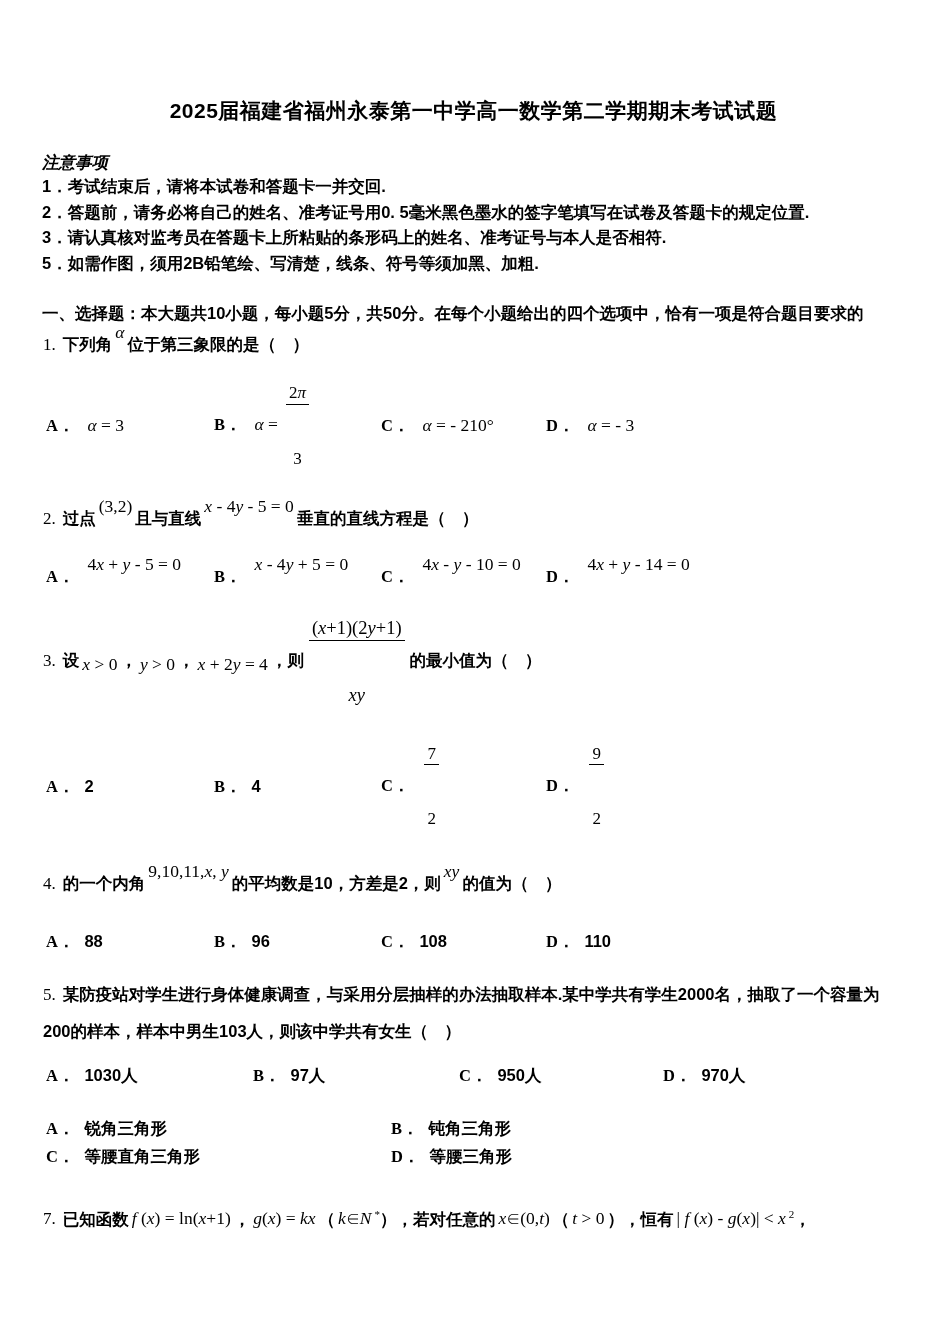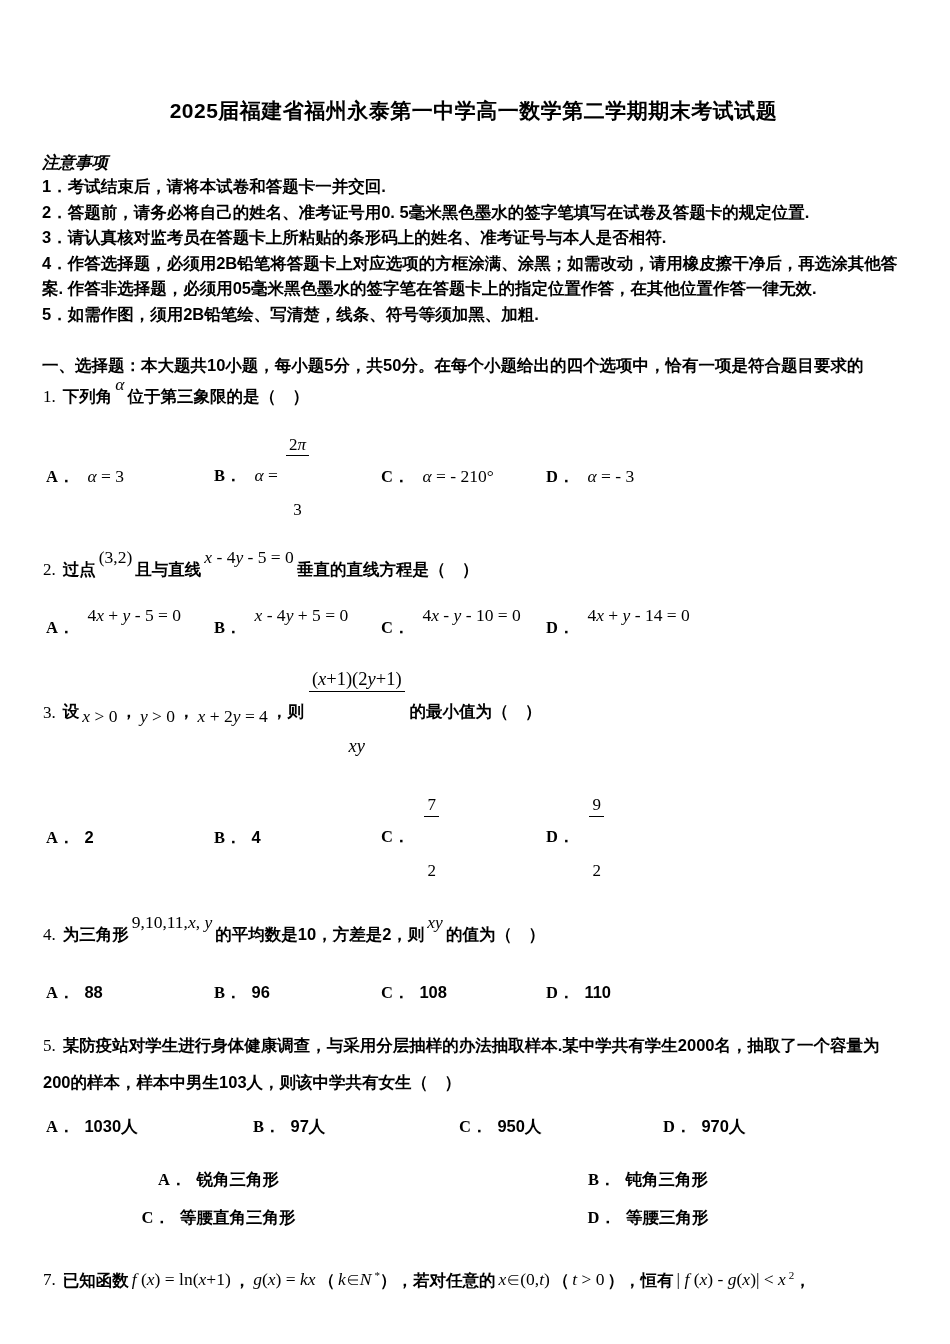--- a/index.html
+++ b/index.html
@@ -28,21 +28,21 @@
   .msup{font-family:"Liberation Serif",serif;font-weight:normal;font-size:11px;}
   .frac{
     display:inline-flex;flex-direction:column;vertical-align:middle;text-align:center;
     font-family:"Liberation Serif",serif;font-weight:normal;font-size:17px;line-height:1.25;margin:0 5px;gap:43px;
   }
   .frac .num{border-bottom:1.4px solid #000;padding:0 3px;}
   .frac.big{font-size:18.5px;}
 
   .options{display:grid;margin-left:3px;}
   .cols4{grid-template-columns:168px 167px 165px auto;align-items:center;}
-  .cols2{grid-template-columns:345px auto;row-gap:13px;text-align:center;}
+  .cols2{grid-template-columns:345px auto;row-gap:3px;}
   .option{font-size:16.5px;font-weight:bold;line-height:24px;}
   .olabel{font-family:"Liberation Serif",serif;font-weight:bold;font-size:16.5px;margin-right:10px;}
 
   .q1 .stem{margin-top:0;}
   .q1 .options{margin-top:22px;}
   .q2{margin-top:34px;}
   .q2 .options{margin-top:30px;}
   .q3{margin-top:28px;}
   .q3 .options{margin-top:36px;}
   .q4{margin-top:38px;}
@@ -59,21 +59,20 @@
 
 <div class="page">
 
   <div class="title">2025届福建省福州永泰第一中学高一数学第二学期期末考试试题</div>
 
   <div class="notice">
     <div class="notice-heading">注意事项</div>
     <div class="notice-item">1．考试结束后，请将本试卷和答题卡一并交回.</div>
     <div class="notice-item">2．答题前，请务必将自己的姓名、准考证号用0. 5毫米黑色墨水的签字笔填写在试卷及答题卡的规定位置.</div>
     <div class="notice-item">3．请认真核对监考员在答题卡上所粘贴的条形码上的姓名、准考证号与本人是否相符.</div>
-    <div class="notice-item">4．作答选择题，必须用2B铅笔将答题卡上对应选项的方框涂满、涂黑；如需改动，请用橡皮擦干净后，再选涂其他答案. 作答非选择题，必须用05毫米黑色墨水的签字笔在答题卡上的指定位置作答，在其他位置作答一律无效.</div>
     <div class="notice-item">5．如需作图，须用2B铅笔绘、写清楚，线条、符号等须加黑、加粗.</div>
   </div>
 
   <div class="section-heading">一、选择题：本大题共10小题，每小题5分，共50分。在每个小题给出的四个选项中，恰有一项是符合题目要求的</div>
 
   <div>
     <div class="question q1">
         <div class="stem"><span class="qnum">1.</span><span class="t">下列角</span><span class="m mr"><i>α</i></span><span class="t">位于第三象限的是（　）</span></div>
         <div class="options cols4">
           <div class="option"><span class="olabel">A．</span><span class="m"><i>α</i> = 3</span></div>
@@ -106,21 +105,21 @@
               <span class="num">7</span>
               <span class="den">2</span>
             </span></div>
           <div class="option"><span class="olabel">D．</span><span class="frac">
               <span class="num">9</span>
               <span class="den">2</span>
             </span></div>
         </div>
       </div>
     <div class="question q4">
-        <div class="stem"><span class="qnum">4.</span><span class="t">为三角形</span><span class="m mr">9,10,11,<i>x</i>, <i>y</i></span><span class="t">的平均数是10，方差是2，则</span><span class="m mr"><i>x</i><i>y</i></span><span class="t">的值为（　）</span></div>
+        <div class="stem"><span class="qnum">4.</span><span class="t">的一个内角</span><span class="m mr">9,10,11,<i>x</i>, <i>y</i></span><span class="t">的平均数是10，方差是2，则</span><span class="m mr"><i>x</i><i>y</i></span><span class="t">的值为（　）</span></div>
         <div class="options cols4">
           <div class="option"><span class="olabel">A．</span><span class="t">88</span></div>
           <div class="option"><span class="olabel">B．</span><span class="t">96</span></div>
           <div class="option"><span class="olabel">C．</span><span class="t">108</span></div>
           <div class="option"><span class="olabel">D．</span><span class="t">110</span></div>
         </div>
       </div>
     <div class="question q5">
         <div class="stem"><span class="qnum">5.</span><span class="t">某防疫站对学生进行身体健康调查，与采用分层抽样的办法抽取样本.某中学共有学生2000名，抽取了一个容量为200的样本，样本中男生103人，则该中学共有女生（　）</span></div>
         <div class="options cols4">

